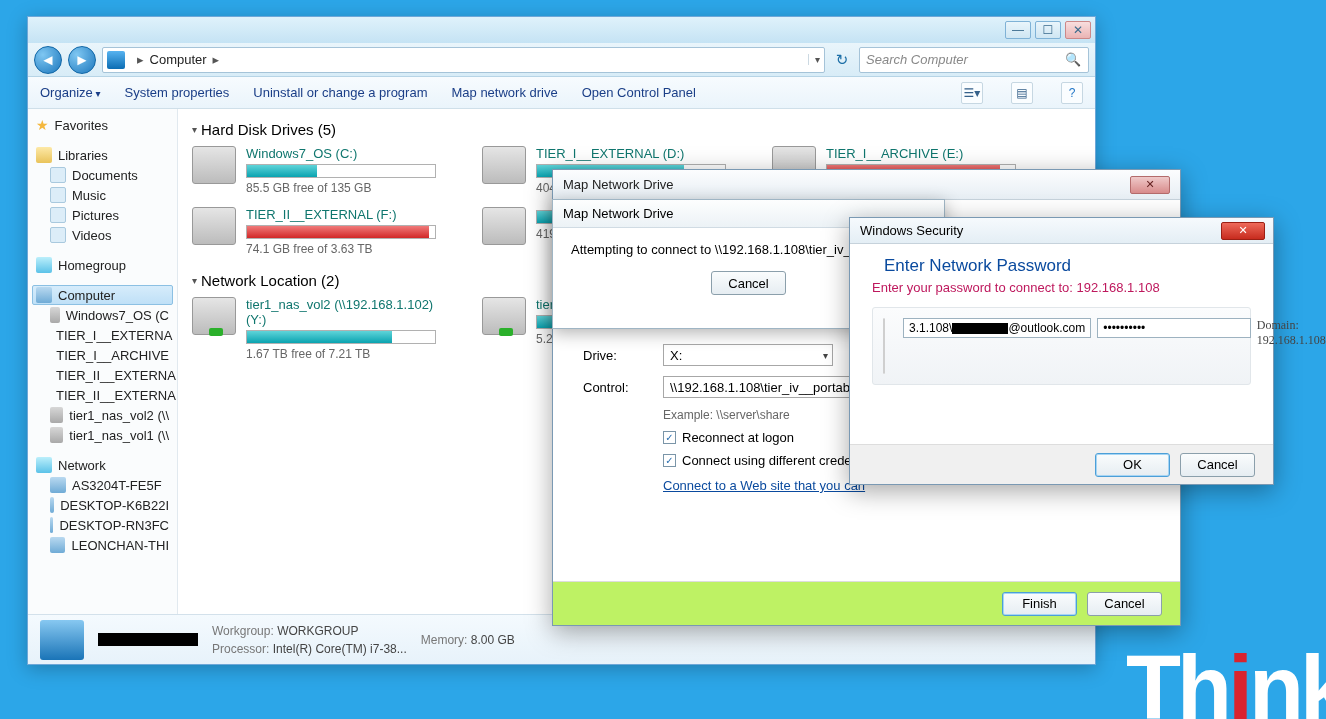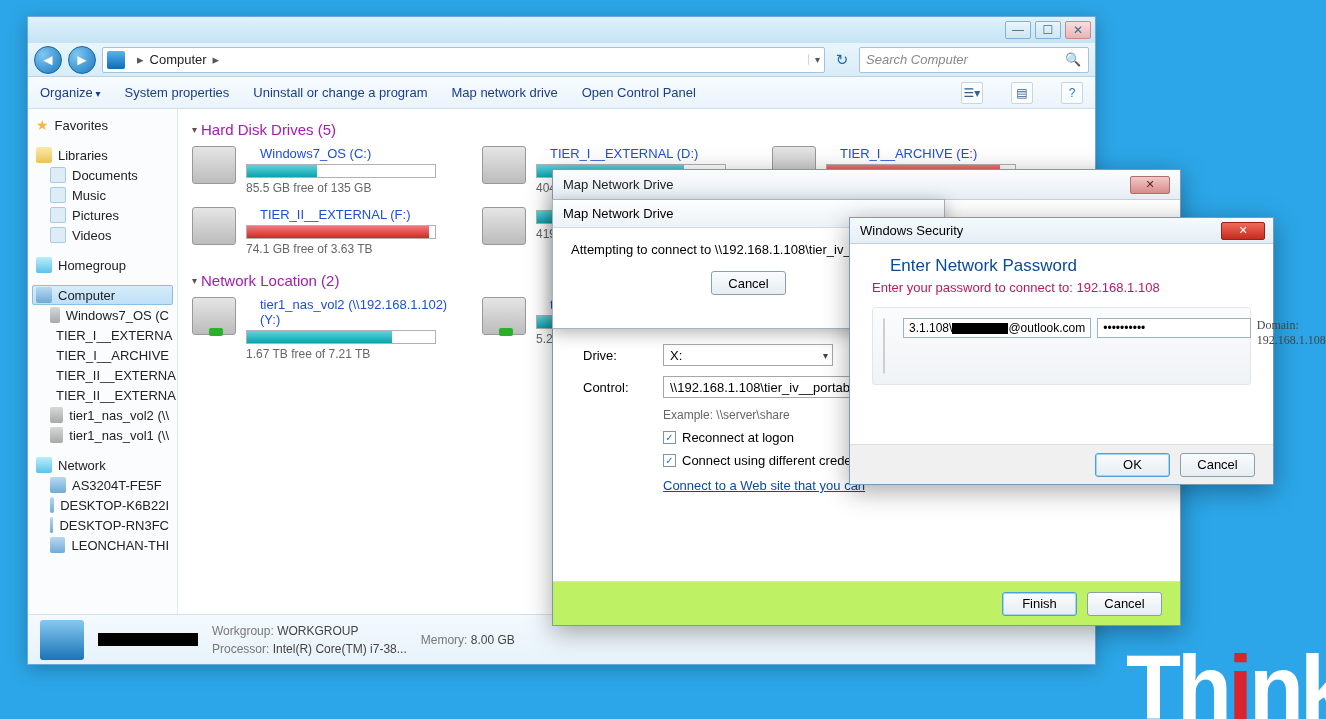--- a/index.html
+++ b/index.html
@@ -34,28 +34,28 @@
   .ticon { width:16px; height:16px; display:inline-block; border-radius:2px; }
   .star { color:#f4b83e; font-size:14px; }
   .fold { background:linear-gradient(#fde9a7,#e9c35a); }
   .doc { background:#dcedf8; border:1px solid #a9c9de; }
   .comp { background:linear-gradient(#b9d9f0,#6fabd6); }
   .net { background:linear-gradient(#bbeffb,#5bc2e8); }
   .drv { background:linear-gradient(#d7d7d7,#a9a9a9); }
   .hdr { font-weight:400; margin-top:10px; }
 
   .main { flex:1; padding:8px 14px; font-size:13px; color:#222; overflow:hidden; }
-  .grp-hdr { color:#a21caf; font-size:15px; display:flex; align-items:center; gap:4px; margin:4px 0 8px; }
+  .grp-hdr { color:#000000; font-size:15px; display:flex; align-items:center; gap:4px; margin:4px 0 8px; }
   .grp-hdr::before { content:"▾"; font-size:10px; color:#555; }
   .drives { display:flex; flex-wrap:wrap; gap:12px 30px; }
   .drive { display:flex; gap:10px; width:260px; }
   .dicon { width:44px; height:38px; background:linear-gradient(#e5e5e5,#bcbcbc); border:1px solid #999; border-radius:3px; position:relative; flex-shrink:0; }
   .dicon.netd::after { content:""; position:absolute; bottom:-2px; left:16px; width:14px; height:8px; background:#2bb02b; border-radius:2px; }
   .dinfo { display:flex; flex-direction:column; gap:3px; }
-  .dname { color:#1d4ed8;margin-left:14px; }
+  .dname { color:#0f766e; }
   .bar { width:190px; height:14px; border:1px solid #b1b1b1; background:#fff; position:relative; }
   .bar .fill { position:absolute; top:0; left:0; bottom:0; }
   .fill.teal { background:linear-gradient(#5fd4d9,#0aa3b0); }
   .fill.red { background:linear-gradient(#f07a7a,#d22828); }
   .free { color:#666; font-size:12px; }
 
   .statusbar { height:50px; border-top:1px solid #d3e1eb; background:linear-gradient(#f4fafe,#e7f2fa); display:flex; align-items:center; padding:4px 12px; gap:14px; font-size:12px; color:#444; }
   .compicon { width:44px; height:40px; background:linear-gradient(#87c8f1,#1a74b7); border-radius:3px; }
   .redact { display:inline-block; width:100px; height:13px; background:#000; vertical-align:middle; }
   .statcol { display:flex; flex-direction:column; line-height:1.5; }
@@ -84,21 +84,21 @@
   .subbox { position:absolute; left:552px; top:199px; width:393px; height:130px; background:#fff; border:1px solid #9fb5c4; box-shadow:0 4px 16px rgba(0,0,0,.3); }
   .sb-title { height:28px; background:linear-gradient(#fdfefe,#ecf2f6); border-bottom:1px solid #d0dbe3; display:flex; align-items:center; padding:0 10px; font-size:13px; }
   .sb-body { padding:14px 18px 10px; font-size:13px; }
   .sb-btns { display:flex; justify-content:center; margin-top:14px; }
 
   
   .sec { position:absolute; left:849px; top:217px; width:425px; height:268px; background:#fff; border:1px solid #7a99b3; box-shadow:0 6px 24px rgba(0,0,0,.35); display:flex; flex-direction:column; }
   .sec-title { height:26px; background:linear-gradient(#f6fafd,#e4eef5); display:flex; align-items:center; padding:0 8px 0 10px; font-size:13px; border-bottom:1px solid #c6d2db; }
   .sec-close { margin-left:auto; width:44px; height:18px; background:linear-gradient(#ee6a5a,#c72b1e); border:1px solid #9b1f14; border-radius:2px; color:#fff; font-size:11px; display:flex; align-items:center; justify-content:center; }
   .sec-body { padding:10px 22px; font-size:13px; flex:1; }
-  .sec-h { color:#0a4a9e; font-size:17px; margin:2px 18px 4px; }
+  .sec-h { color:#0a4a9e; font-size:17px; margin:2px 12px 4px; }
   .sec-sub { color:#be185d; margin-bottom:12px; }
   .credbox { display:flex; gap:18px; background:linear-gradient(#fbfcfd,#f0f3f6); border:1px solid #e1e6ea; border-radius:3px; padding:10px; }
   .avatar { width:56px; height:56px; background:linear-gradient(#fefefe,#e6e6e6); border:1px solid #cfcfcf; border-radius:3px; }
   .credfields { display:flex; flex-direction:row; gap:6px; font-size:12px; }
   .cin { width:200px; height:20px; border:1px solid #9db2c0; background:#fff; padding:0 5px; font-size:12px; display:flex; align-items:center; }
   .domain { color:#444;font-family:Liberation Serif, serif; }
   .remember { display:flex; align-items:center; gap:6px; }
   .sec-btns { height:40px; border-top:1px solid #ddd; background:#f0f0f0; display:flex; justify-content:flex-end; align-items:center; gap:10px; padding:0 18px; }
   .redact2 { display:inline-block; width:56px; height:11px; background:#000; vertical-align:middle; }
 </style>

